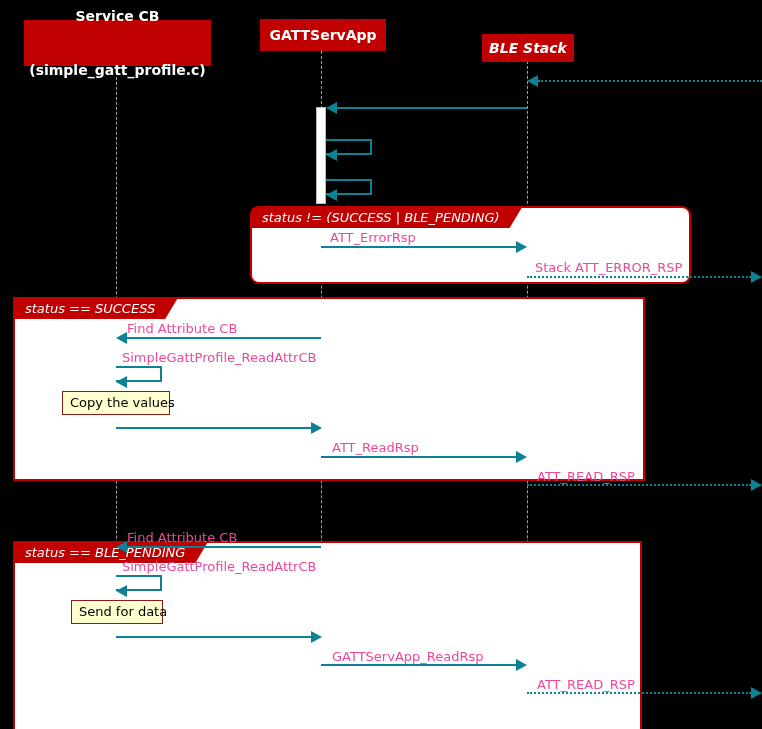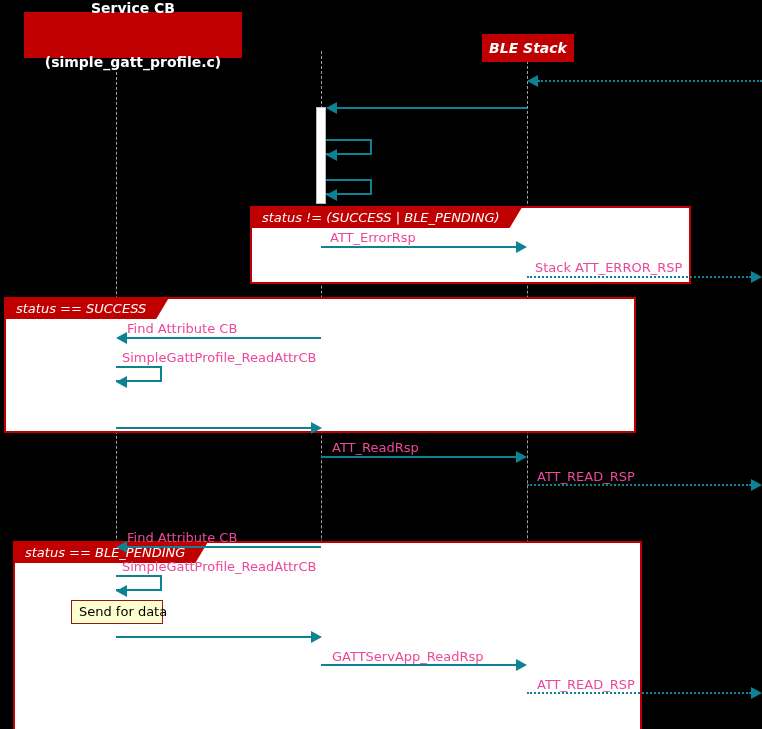--- a/index.html
+++ b/index.html
@@ -119,70 +119,76 @@
 </style>
 </head>
 <body>
 
 <div id="canvas">
 
   <div class="lifeline" style="left:116px; top:62px; height:666px;"></div>
   <div class="lifeline" style="left:321px; top:51px; height:677px;"></div>
   <div class="lifeline" style="left:527px; top:51px; height:677px;"></div>
 
-  <div class="participant" style="left:24px; top:12px; width:218px; height:46px;">
+  <div class="participant" style="left:24px; top:20px; width:187px; height:46px;">
     <div>
       <div>Service CB</div>
       <div>(simple_gatt_profile.c)</div>
     </div>
   </div>
 
+  <div class="participant" style="left:260px; top:19px; width:126px; height:32px;">
+    <span>GATTServApp</span>
+  </div>
 
   <div class="participant" style="left:482px; top:34px; width:92px; height:28px;font-style:italic;">
     <span>BLE Stack</span>
   </div>
 
   <div class="msg-line dotted" style="left:538px; top:80px; width:224px;"></div>
   <div class="arrow-l" style="left:527px; top:75px;"></div>
 
   <div class="activation" style="left:316px; top:107px; width:10px; height:97px;"></div>
 
   <div class="msg-line" style="left:337px; top:107px; width:190px;"></div>
   <div class="arrow-l" style="left:326px; top:102px;"></div>
 
   <div class="selfloop" style="left:326px; top:139px; width:46px; height:16px;"></div>
   <div class="arrow-l" style="left:326px; top:149px;"></div>
 
   <div class="selfloop" style="left:326px; top:179px; width:46px; height:16px;"></div>
   <div class="arrow-l" style="left:326px; top:189px;"></div>
 
-  <div class="group" style="left:250px; top:206px; width:441px; height:78px;">
+  <div class="group" style="left:250px; top:206px; width:441px; height:78px;border-radius:9px;">
     <div class="group-tab">status != (SUCCESS | BLE_PENDING)</div>
   </div>
 
   <div class="msg-label" style="left:330px; top:230px;">ATT_ErrorRsp</div>
   <div class="msg-line" style="left:321px; top:246px; width:195px;"></div>
   <div class="arrow-r" style="left:516px; top:241px;"></div>
 
   <div class="msg-label" style="left:535px; top:260px;">Stack ATT_ERROR_RSP</div>
   <div class="msg-line dotted" style="left:527px; top:276px; width:224px;"></div>
   <div class="arrow-r" style="left:751px; top:271px;"></div>
 
-  <div class="group" style="left:4px; top:297px; width:632px; height:136px;">
+  <div class="group" style="left:13px; top:297px; width:632px; height:184px;">
     <div class="group-tab">status == SUCCESS</div>
   </div>
 
   <div class="msg-label" style="left:127px; top:321px;">Find Attribute CB</div>
   <div class="msg-line" style="left:127px; top:337px; width:194px;"></div>
   <div class="arrow-l" style="left:116px; top:332px;"></div>
 
   <div class="msg-label" style="left:122px; top:350px;">SimpleGattProfile_ReadAttrCB</div>
   <div class="selfloop" style="left:116px; top:366px; width:46px; height:16px;"></div>
   <div class="arrow-l" style="left:116px; top:376px;"></div>
 
+  <div class="note" style="left:62px; top:391px; width:108px; height:24px;">
+    <span>Copy the values</span>
+  </div>
 
   <div class="msg-line" style="left:116px; top:427px; width:195px;"></div>
   <div class="arrow-r" style="left:311px; top:422px;"></div>
 
   <div class="msg-label" style="left:332px; top:440px;">ATT_ReadRsp</div>
   <div class="msg-line" style="left:321px; top:456px; width:195px;"></div>
   <div class="arrow-r" style="left:516px; top:451px;"></div>
 
   <div class="msg-label" style="left:537px; top:469px;">ATT_READ_RSP</div>
   <div class="msg-line dotted" style="left:527px; top:484px; width:224px;"></div>

